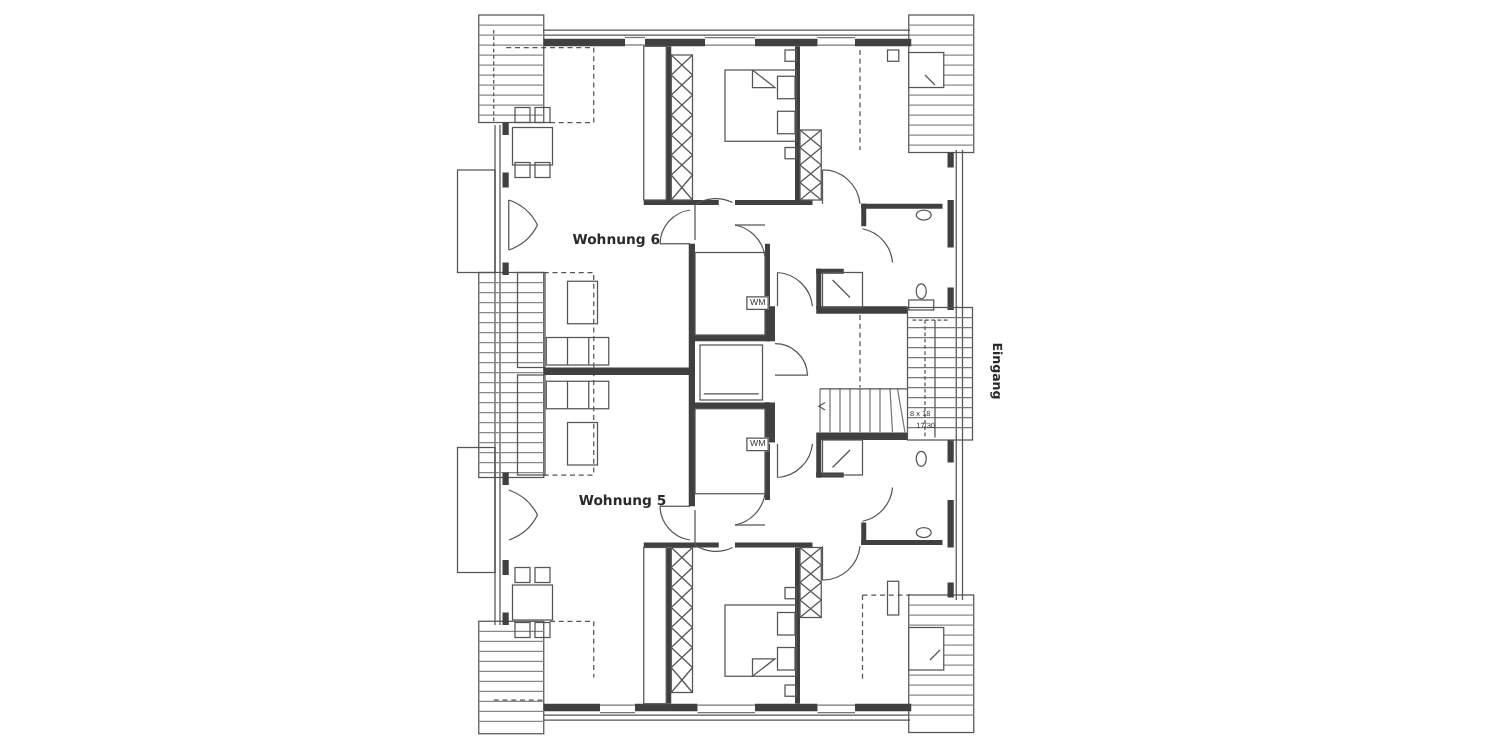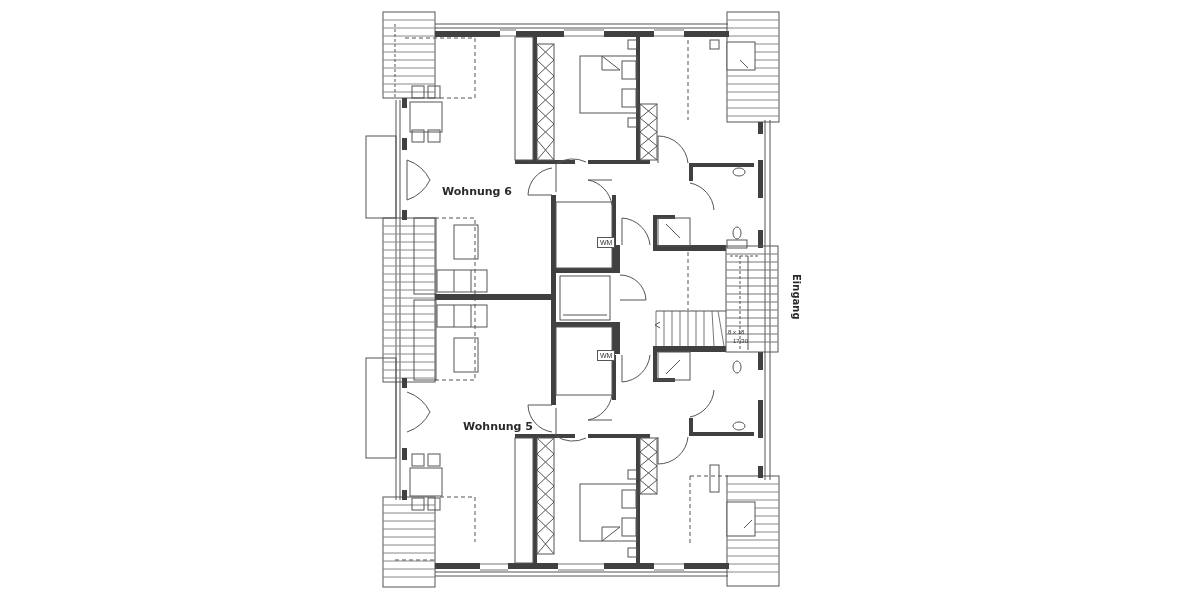--- a/index.html
+++ b/index.html
@@ -358,19 +358,19 @@
       <line x1="656" y1="311" x2="726" y2="311"></line>
       <line x1="740" y1="256" x2="740" y2="350" stroke-dasharray="3,2"></line>
       <line x1="748" y1="256" x2="748" y2="350"></line>
       <line x1="730" y1="256" x2="760" y2="256" stroke-dasharray="3,2"></line>
       <line x1="688" y1="252" x2="688" y2="310" stroke-dasharray="4,3"></line>
       <path d="M660 328 L655 325 L660 322"></path>
     </g>
   </g>
 </svg>
 
-<div class="lbl" style="left:442px;top:185px;text-align:center;">Wohnung 6</div>
-<div class="lbl" style="left:463px;top:420px;">Wohnung 5</div>
+<div class="lbl" style="left:458px;top:185px;text-align:center;">Wohnung 6</div>
+<div class="lbl" style="left:463px;top:394px;">Wohnung 5</div>
 <div class="small" style="left:597px;top:237px;border:1px solid #555;padding:1px 2px;background:#fff;">WM</div>
 <div class="small" style="left:597px;top:350px;border:1px solid #555;padding:1px 2px;background:#fff;">WM</div>
 <div class="small" style="left:728px;top:329px;font-size:6px;">8 x 18</div>
 <div class="small" style="left:733px;top:338px;font-size:6px;">17/30</div>
 <div class="vert" style="left:802px;top:274px;">Eingang</div>
 
 </body></html>

